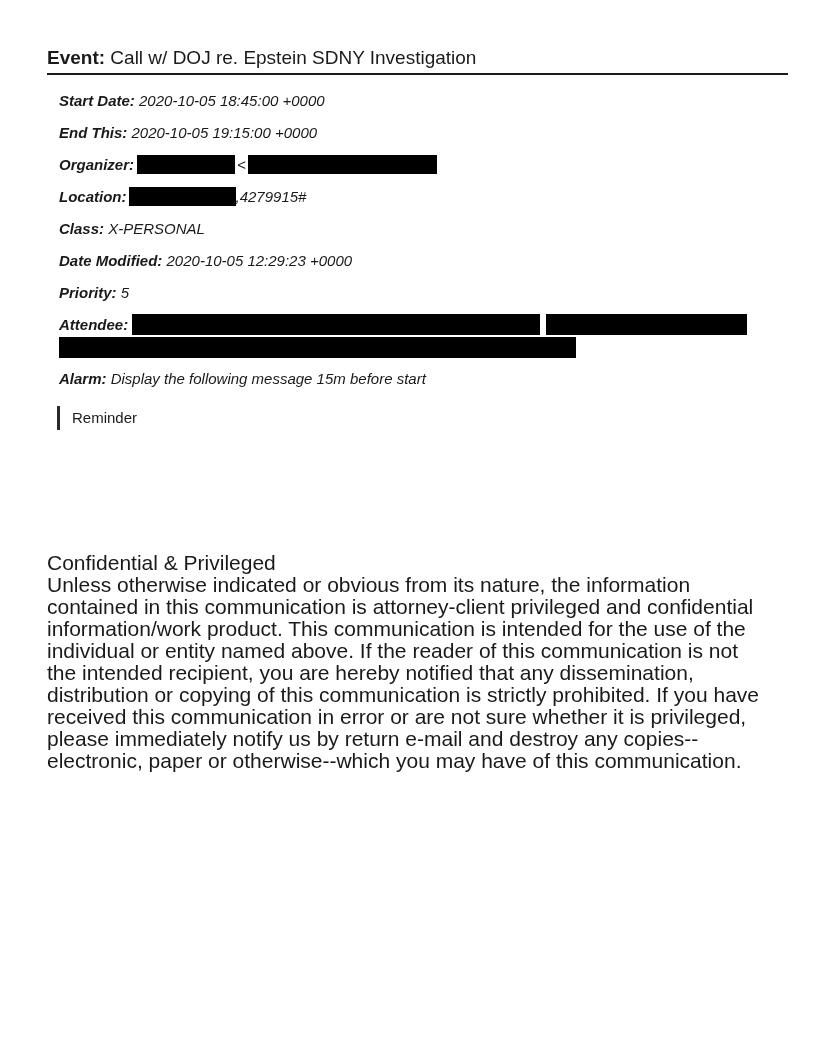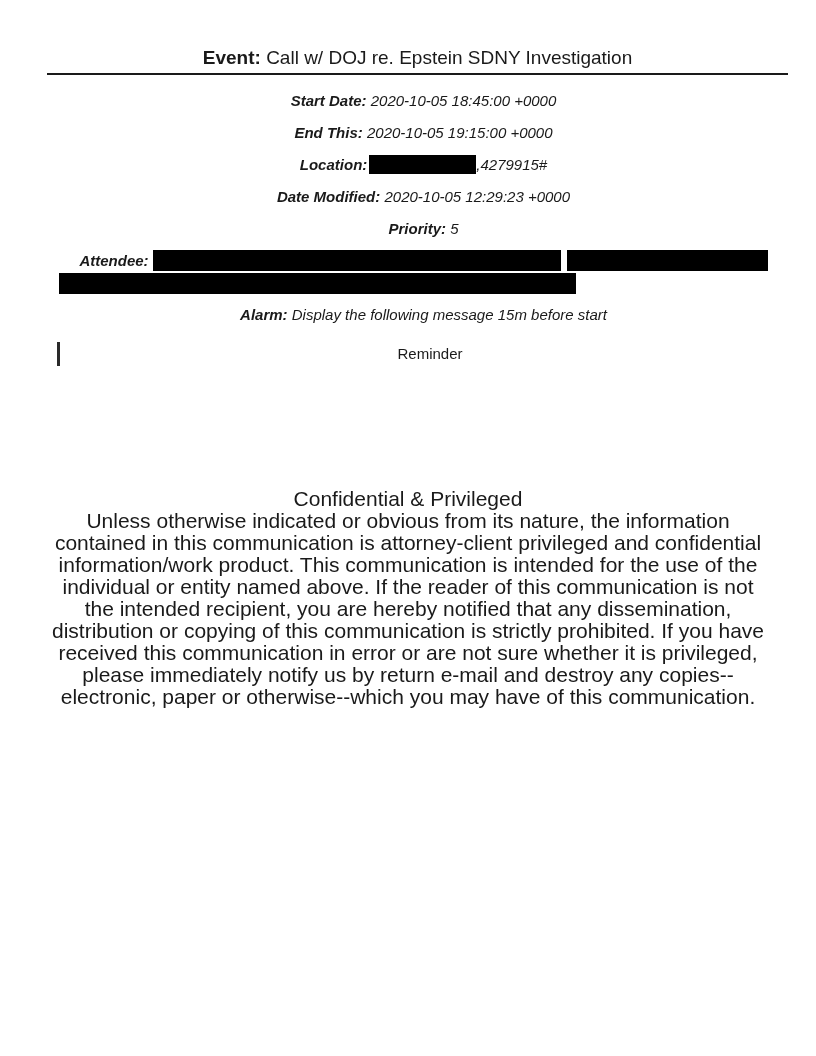--- a/index.html
+++ b/index.html
@@ -8,21 +8,20 @@
     width: 816px;
     height: 1056px;
     background: #ffffff;
     color: #1a1a1a;
     font-family: "Liberation Sans", sans-serif;
     overflow: hidden;
   }
   .page {
     padding: 46px 28px 0 47px;
     width: 816px;
-    text-align: center;
   }
   .title {
     font-size: 19px;
     line-height: 24px;
     font-weight: 400;
     margin: 0 0 15px 0;
     padding-bottom: 3px;
     border-bottom: 2px solid #1a1a1a;
   }
   .b { font-weight: 700; }
@@ -65,23 +64,25 @@
 <body>
 
 <div class="page">
 
   <h1 class="title"><span class="b">Event:</span> <span>Call w/ DOJ re. Epstein SDNY Investigation</span></h1>
 
   <p class="field"><span class="b">Start Date:</span> <span>2020-10-05 18:45:00 +0000</span></p>
 
   <p class="field"><span class="b">End This:</span> <span>2020-10-05 19:15:00 +0000</span></p>
 
+  <p class="field"><span class="b">Organizer:</span><span class="redact r-org-1"></span><span class="sep">&lt;</span><span class="redact r-org-2"></span></p>
 
   <p class="field"><span class="b">Location:</span><span class="redact r-loc"></span><span>,4279915#</span></p>
 
+  <p class="field"><span class="b">Class:</span> <span>X-PERSONAL</span></p>
 
 
   <p class="field"><span class="b">Date Modified:</span> <span>2020-10-05 12:29:23 +0000</span></p>
 
   <p class="field"><span class="b">Priority:</span> <span>5</span></p>
 
 
   <div class="field"><span class="b">Attendee:</span><span class="redact tall r-att-1"></span><span class="redact tall r-att-2"></span><span class="redact r-att-3"></span></div>
 
   <p class="field"><span class="b">Alarm:</span> <span>Display the following message 15m before start</span></p>

